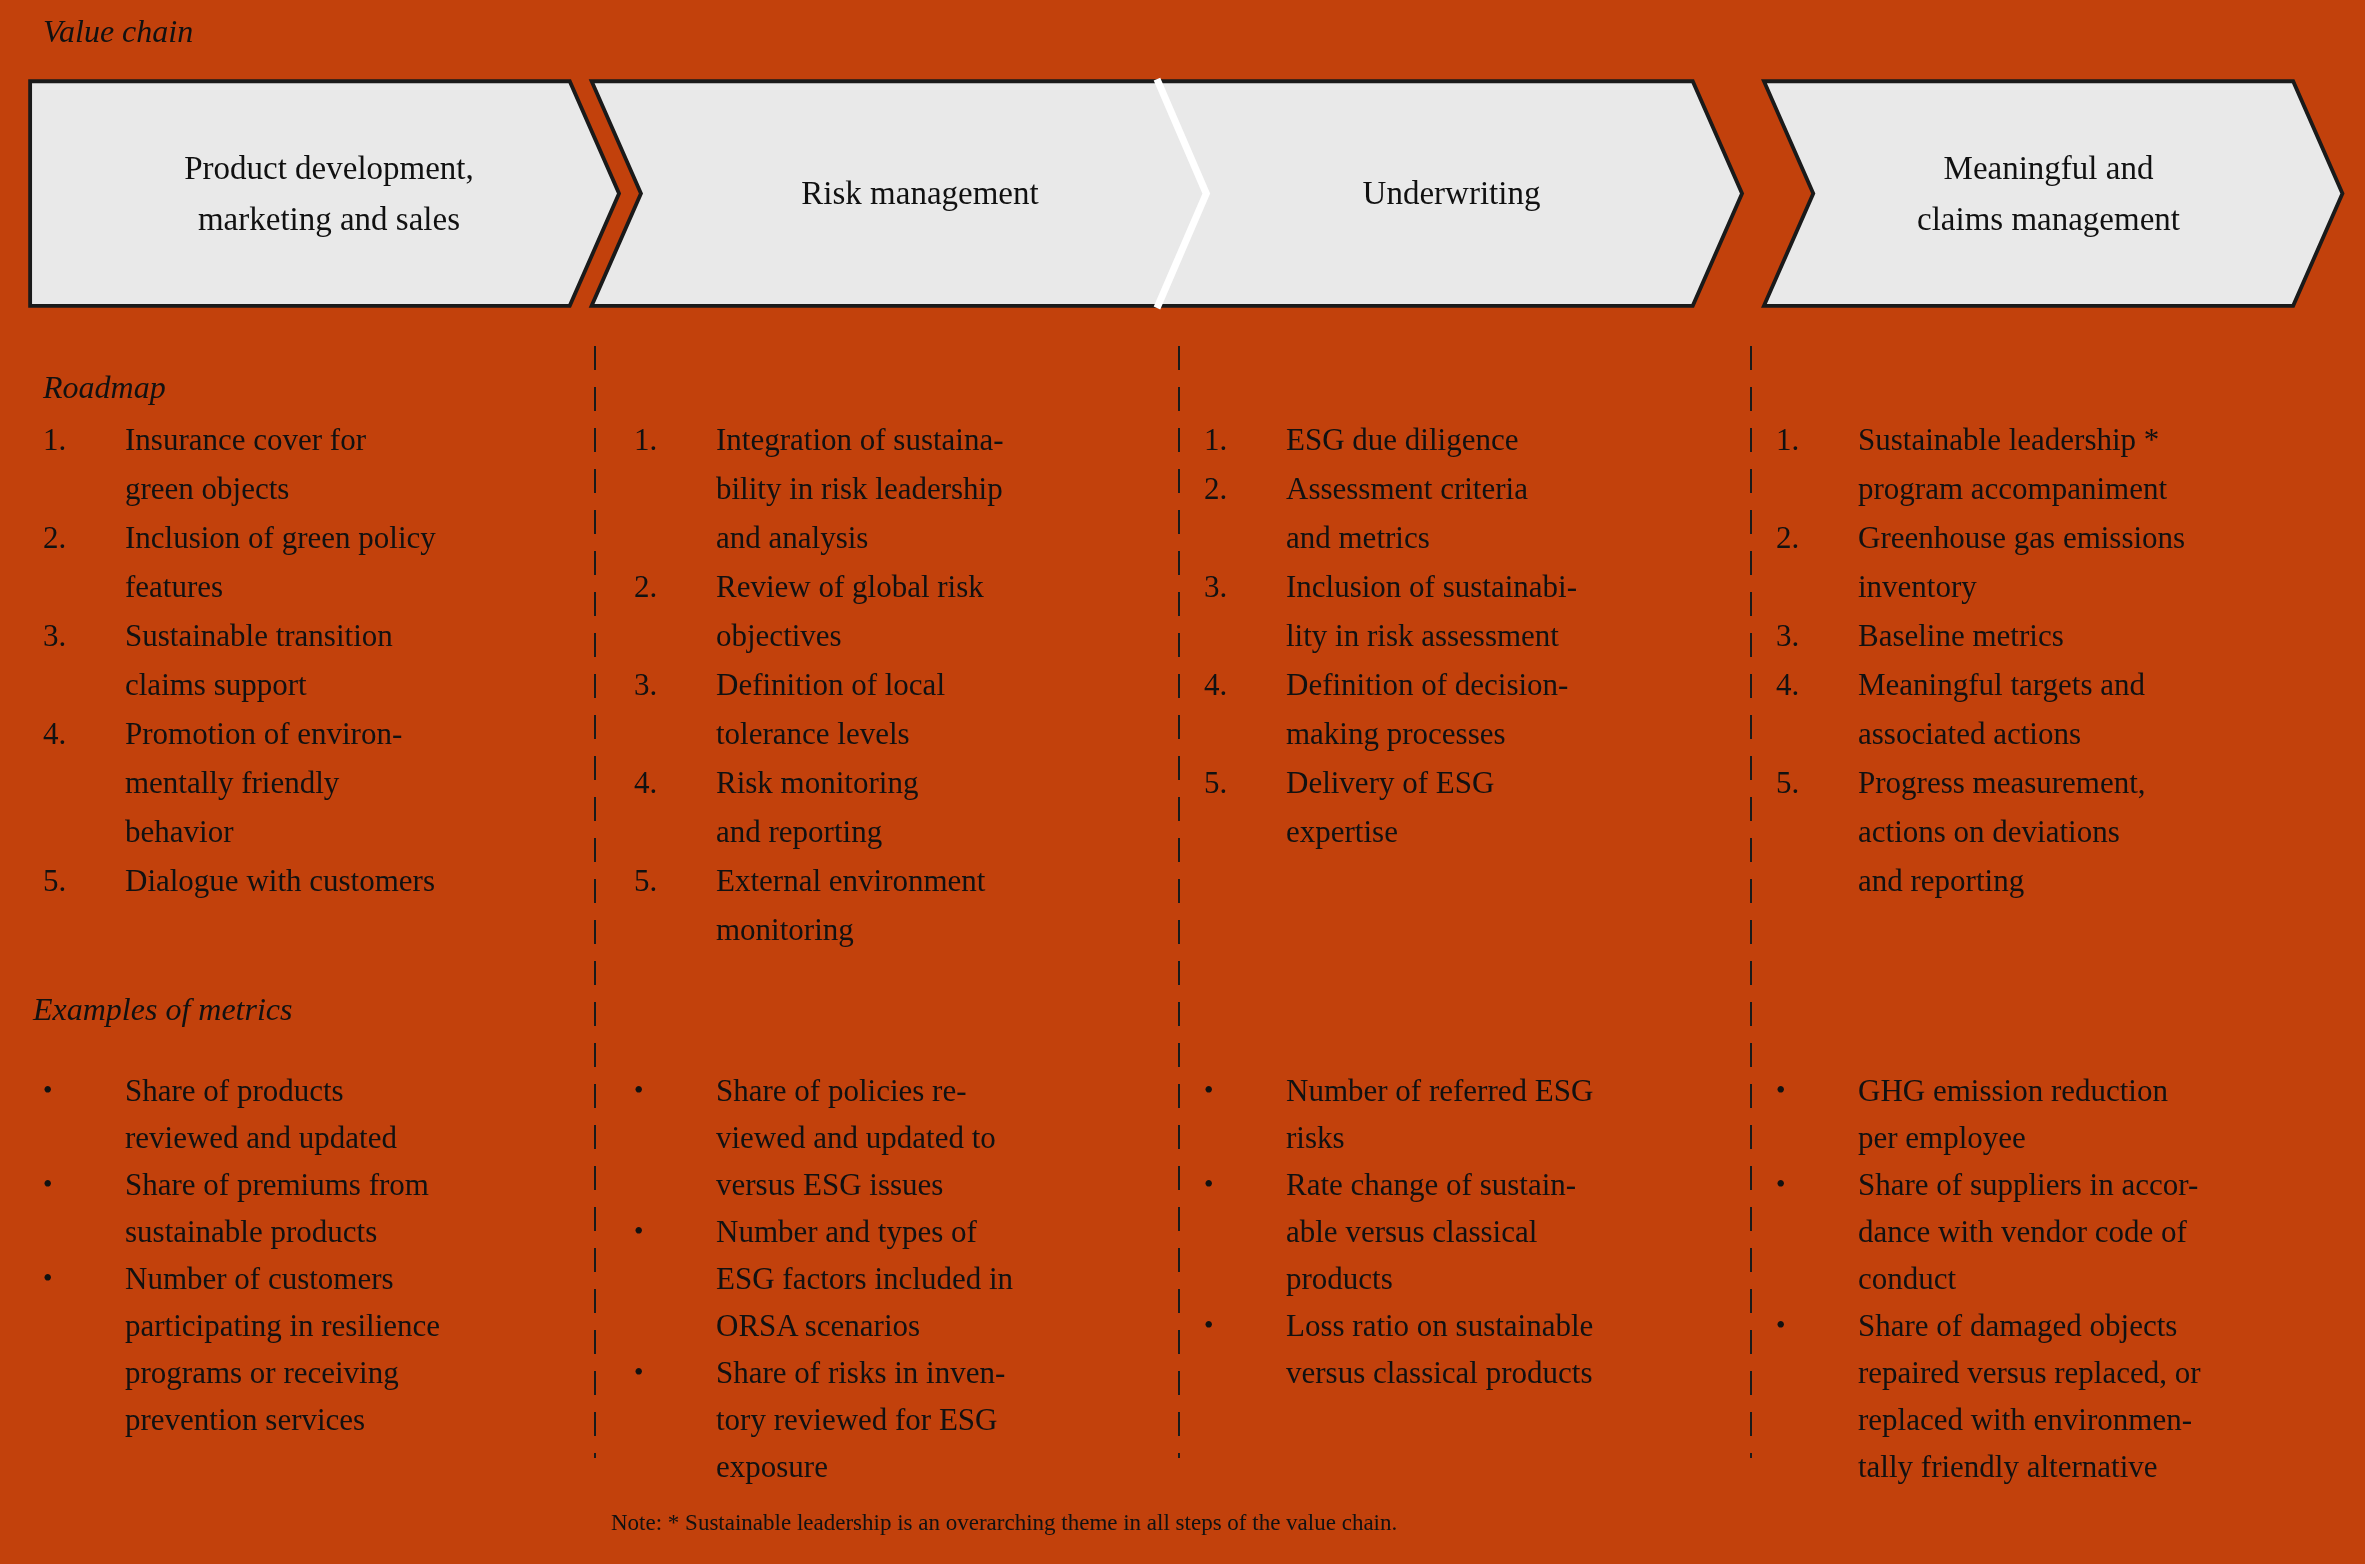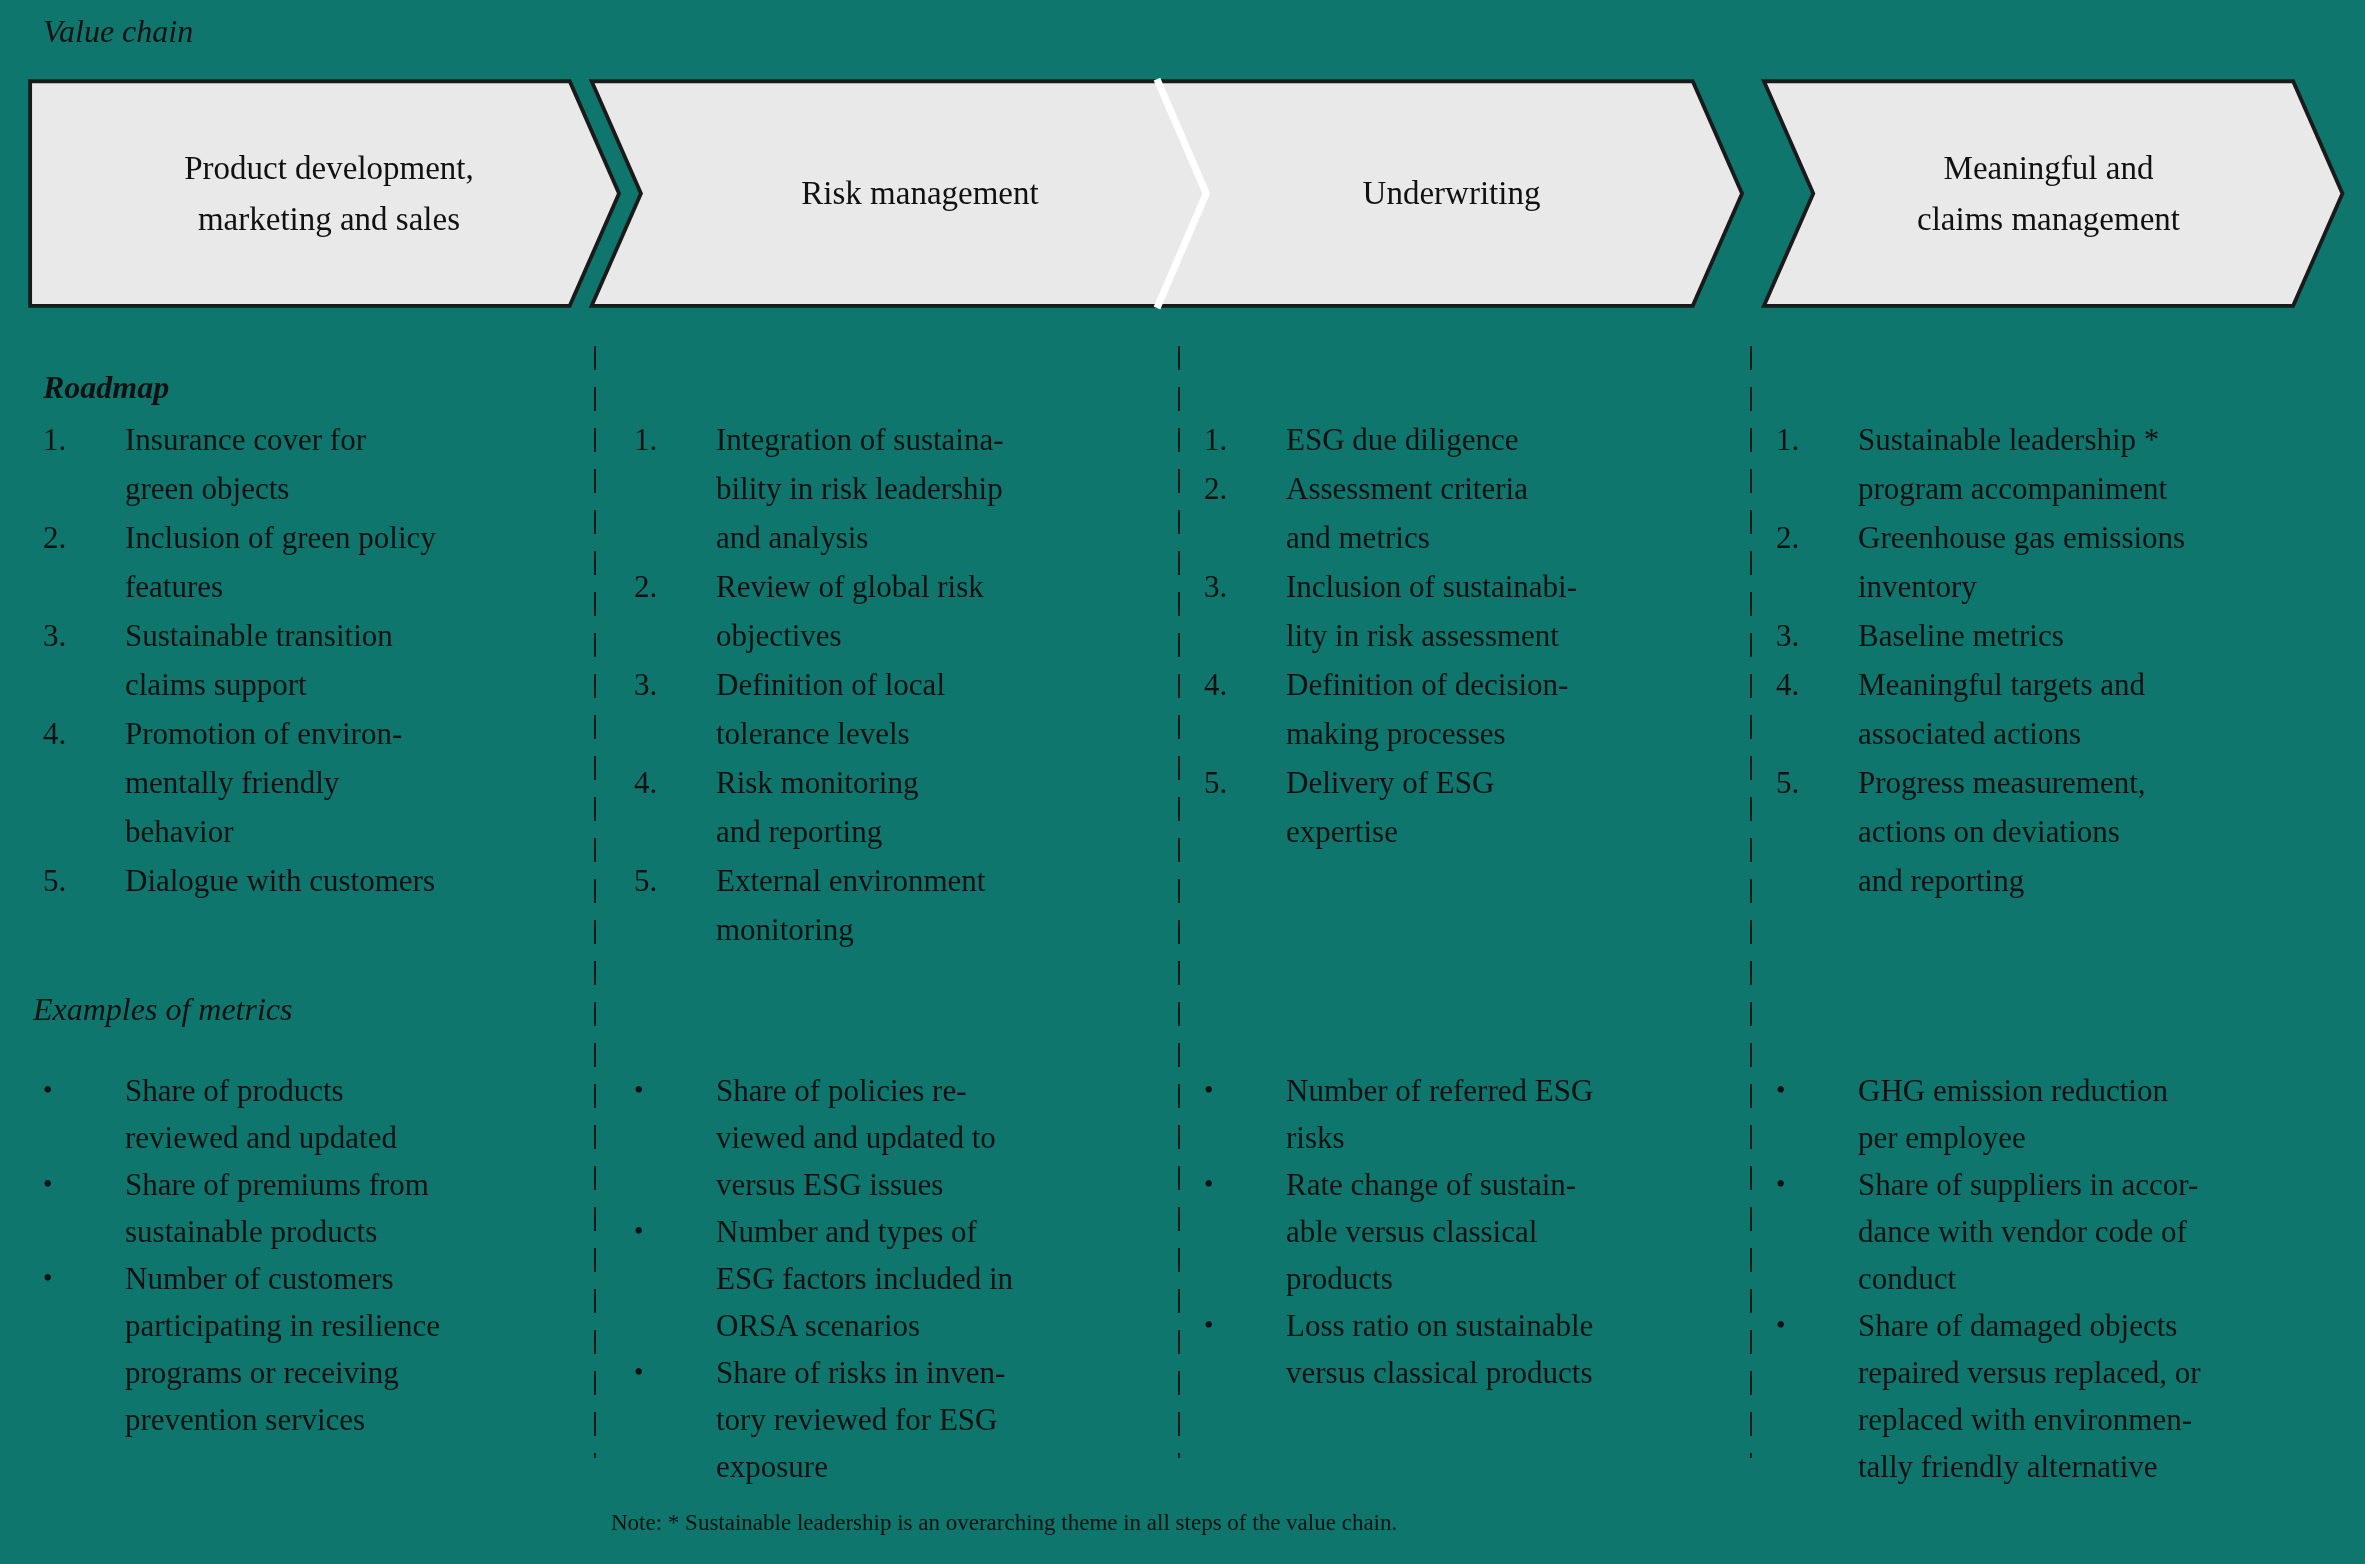--- a/index.html
+++ b/index.html
@@ -1,20 +1,20 @@
 <!DOCTYPE html>
 <html style="font-size:8.8px"><head>
 <meta charset="utf-8">
 <style>
   html,body{margin:0;padding:0;background:#ffffff;}
   #page{
     position:relative;
     width:2366px;
     height:1564px;
-    background:#0f766e;
+    background:#c2410c;
     font-family:"Liberation Serif", serif;
     color:#111111;
     overflow:hidden;
   }
   .heading{
     position:absolute;
     font-style:italic;
     font-size:32px;
     line-height:38px;
     white-space:nowrap;
@@ -79,21 +79,21 @@
 marketing and sales</div>
   <div class="chev-label" style="left:1194px;width:515px;">Underwriting</div>
   <div class="chev-label" style="left:657px;width:526px;">Risk management</div>
   <div class="chev-label" style="left:1780px;width:537px;">Meaningful and
 claims management</div>
 
   <div class="sep" style="left:594px;"></div>
   <div class="sep" style="left:1178px;"></div>
   <div class="sep" style="left:1750px;"></div>
 
-  <div class="heading" style="left:43px;top:368px;font-weight:bold;">Roadmap</div>
+  <div class="heading" style="left:43px;top:368px;">Roadmap</div>
 
   <div class="col-list roadmap-list" style="left:43px;top:415px;width:542px;">
       <div class="li-row">
         <span class="marker">1.</span>
         <span class="txt">Insurance cover for
 green objects</span>
       </div>
       <div class="li-row">
         <span class="marker">2.</span>
         <span class="txt">Inclusion of green policy

